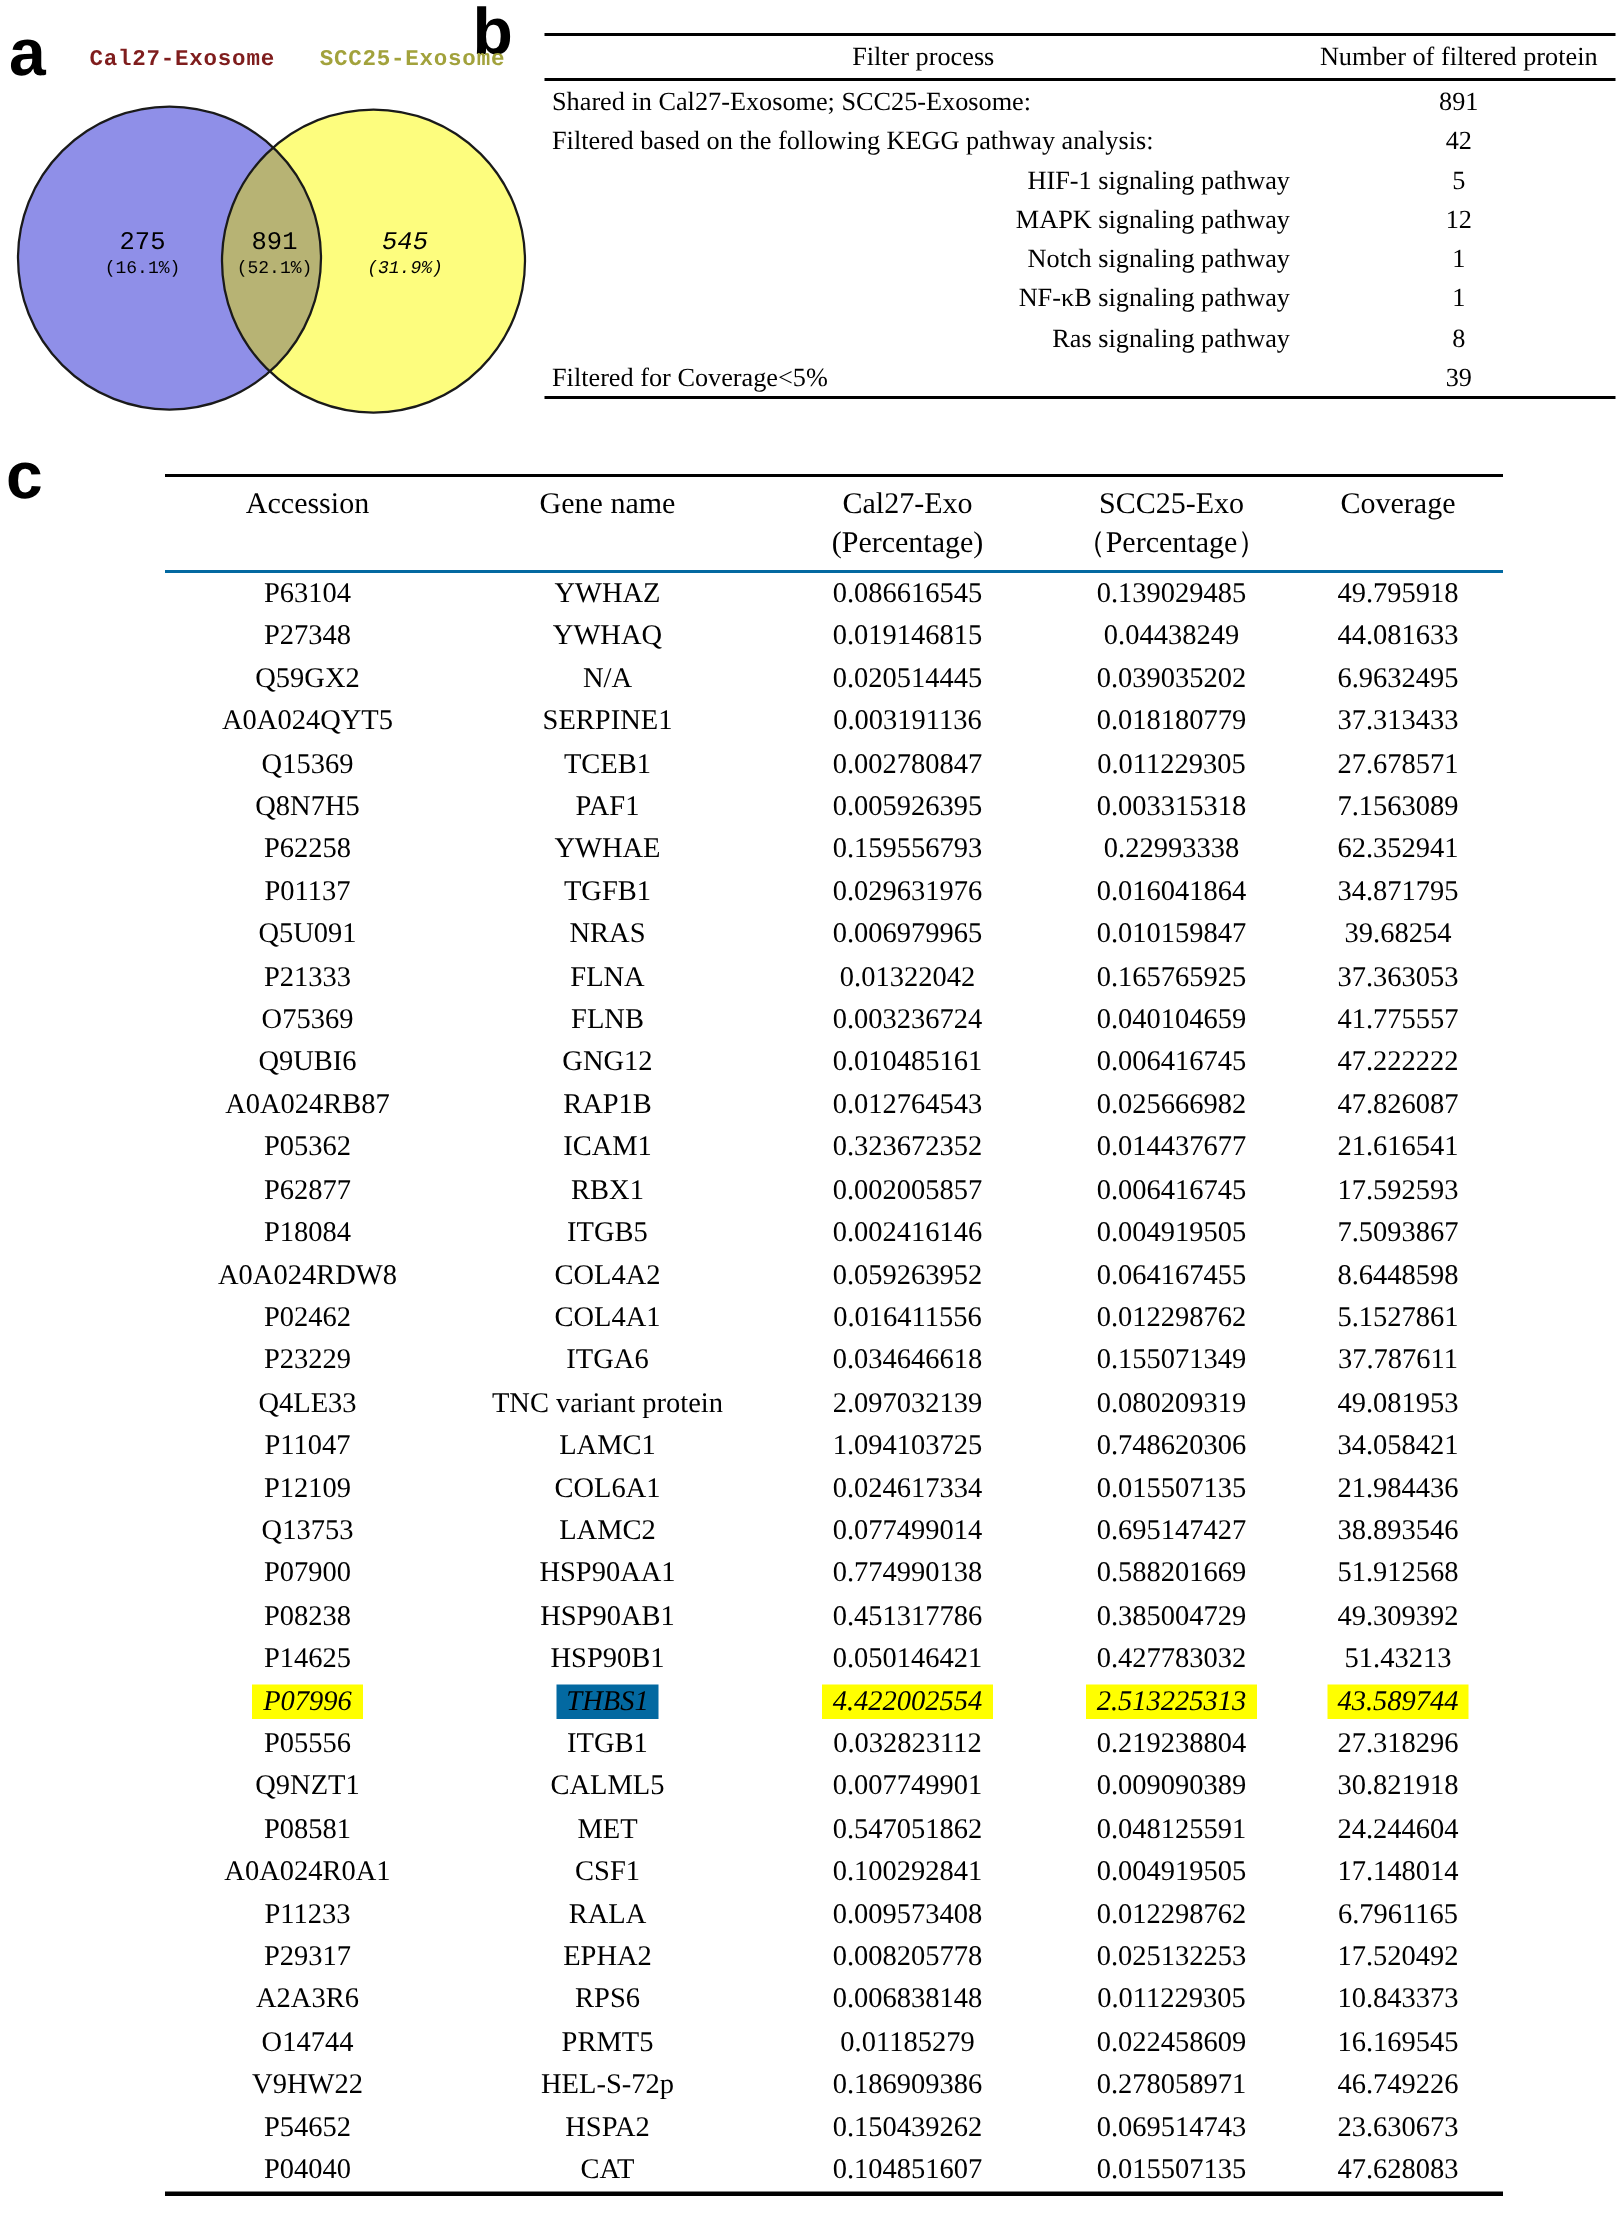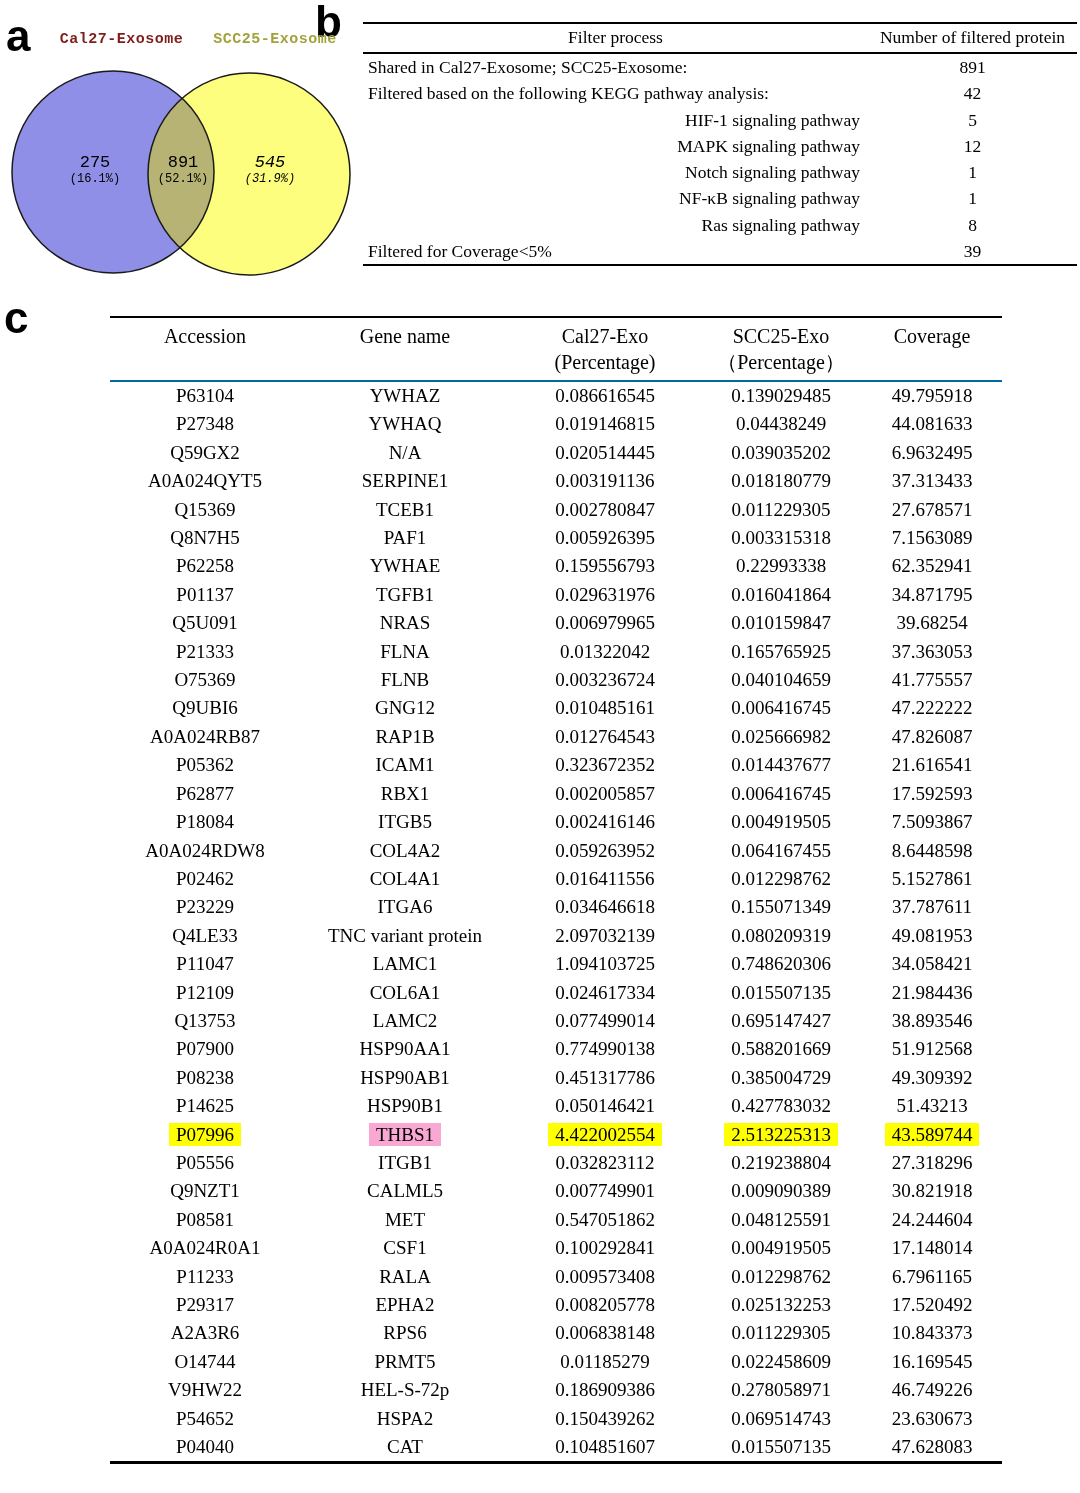--- a/index.html
+++ b/index.html
@@ -82,21 +82,21 @@
   }
   #protein-table thead th .h1 { line-height:28px; }
   #protein-table thead th .h2 { line-height:24px; }
   #protein-table tbody td {
     padding:0;
     height:28.4px;
     line-height:28.4px;
     white-space:nowrap;
   }
   #protein-table tbody tr.last td { border-bottom:3px solid #000; }
-  #protein-table .hl { background:#ffff00; padding:1px 7px; }
+  #protein-table .hl { background:#ffff00; padding:1px 7px;font-style:italic; }
 </style>
 </head>
 <body>
 
 <div class="panel-letter" style="left:6px; top:14px;">a</div>
 <div class="panel-letter" style="left:315px; top:0px;">b</div>
 <div class="panel-letter" style="left:4px; top:296px;">c</div>
 
 <div>
   <div class="venn-label" style="left: 24px; top: 31px; width: 195px; color: #7f1d1d;">Cal27-Exosome</div>
@@ -386,21 +386,21 @@
       </tr>
       <tr>
         <td><span>P14625</span></td>
         <td><span>HSP90B1</span></td>
         <td><span>0.050146421</span></td>
         <td><span>0.427783032</span></td>
         <td><span>51.43213</span></td>
       </tr>
       <tr>
         <td><span class="hl" style="background: rgb(255, 255, 0);">P07996</span></td>
-        <td><span class="hl" style="background: #f9a8d4;">THBS1</span></td>
+        <td><span class="hl" style="background: #0369a1;">THBS1</span></td>
         <td><span class="hl" style="background: rgb(255, 255, 0);">4.422002554</span></td>
         <td><span class="hl" style="background: rgb(255, 255, 0);">2.513225313</span></td>
         <td><span class="hl" style="background: rgb(255, 255, 0); margin-top: 44px;">43.589744</span></td>
       </tr>
       <tr>
         <td><span>P05556</span></td>
         <td><span>ITGB1</span></td>
         <td><span>0.032823112</span></td>
         <td><span>0.219238804</span></td>
         <td><span>27.318296</span></td>

